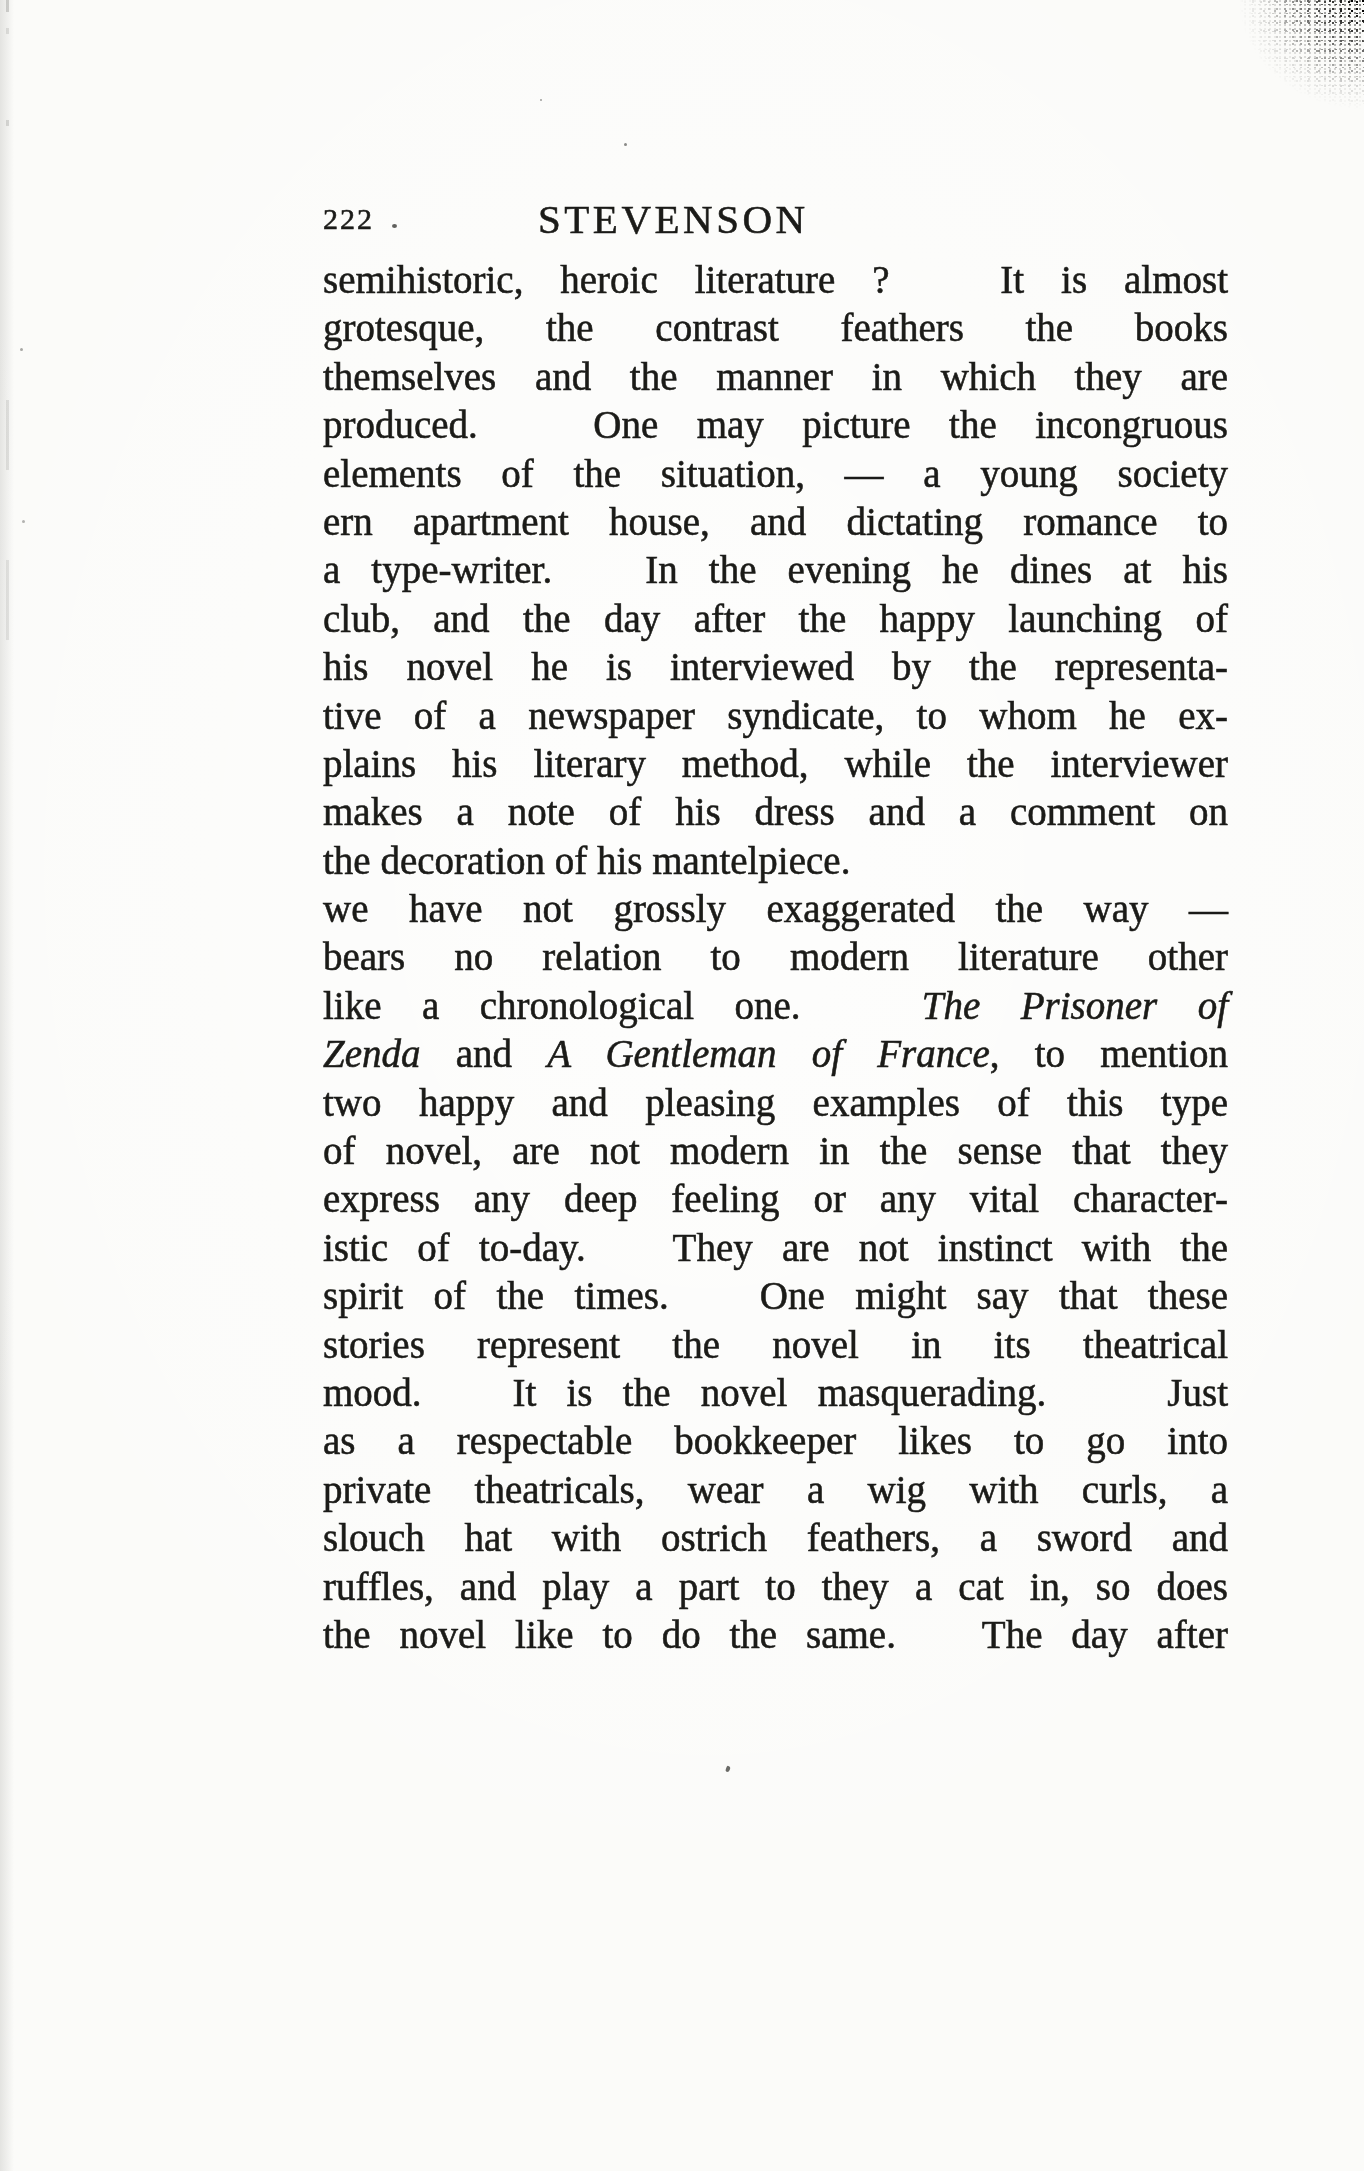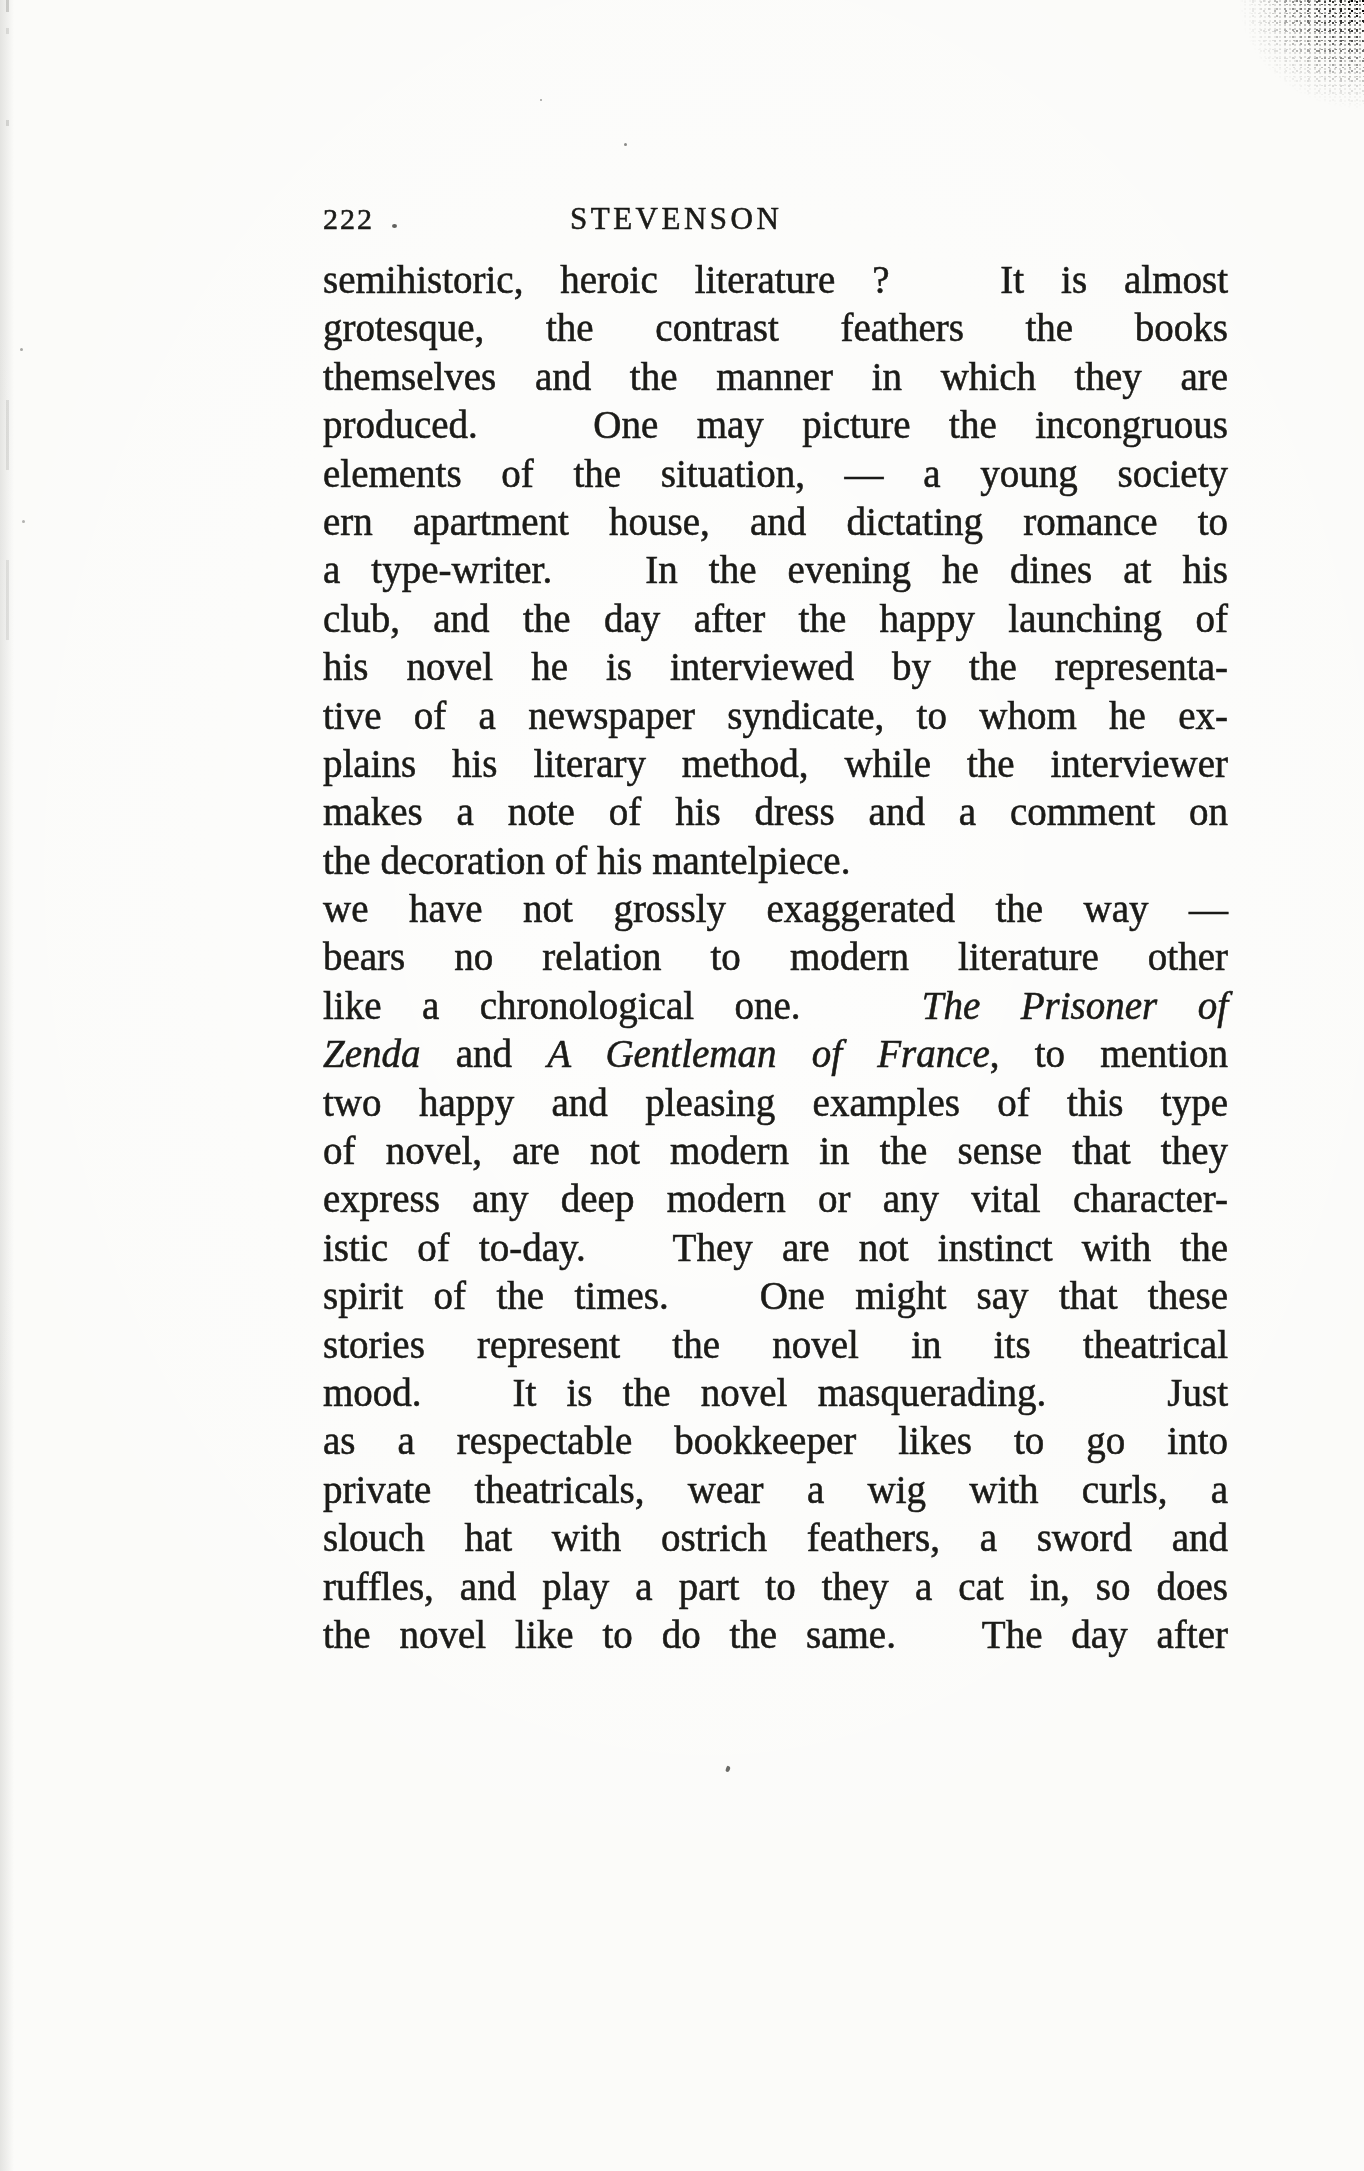--- a/index.html
+++ b/index.html
@@ -53,21 +53,21 @@
   .header-row{
     position:absolute;left:323px;top:202px;width:905px;height:34px;
     line-height:34px;
   }
   .page-number{
     position:absolute;left:0;top:0;
     font-size:30px;letter-spacing:2px;
   }
   .running-header{
     position:absolute;left:215px;top:0;
-    font-size:31px;letter-spacing:3.5px;margin-left:32px;
+    font-size:41px;letter-spacing:3.5px;
   }
 
   .text-block{
     position:absolute;left:323px;top:256px;width:905px;
     font-size:39px;
     filter:blur(0.25px);
   }
   .text-block, .header-row{
     -webkit-text-stroke:0.55px currentColor;
   }
@@ -116,21 +116,21 @@
         <div class="line j"><span>makes a note of his dress and a comment on</span></div>
         <div class="line"><span>the decoration of his mantelpiece.</span></div>
       </div>
       <div>
         <div class="line j"><span>we have not grossly exaggerated the way —</span></div>
         <div class="line j"><span>bears no relation to modern literature other</span></div>
         <div class="line j"><span>like a chronological one.   </span><em>The Prisoner of</em></div>
         <div class="line j"><em>Zenda</em><span> and </span><em>A Gentleman of France</em><span>, to mention</span></div>
         <div class="line j"><span>two happy and pleasing examples of this type</span></div>
         <div class="line j"><span>of novel, are not modern in the sense that they</span></div>
-        <div class="line j"><span>express any deep modern or any vital character-</span></div>
+        <div class="line j"><span>express any deep feeling or any vital character-</span></div>
         <div class="line j"><span>istic of to-day.   They are not instinct with the</span></div>
         <div class="line j"><span>spirit of the times.   One might say that these</span></div>
         <div class="line j"><span>stories represent the novel in its theatrical</span></div>
         <div class="line j"><span>mood.   It is the novel masquerading.    Just</span></div>
         <div class="line j"><span>as a respectable bookkeeper likes to go into</span></div>
         <div class="line j"><span>private theatricals, wear a wig with curls, a</span></div>
         <div class="line j"><span>slouch hat with ostrich feathers, a sword and</span></div>
         <div class="line j"><span>ruffles, and play a part to they a cat in, so does</span></div>
         <div class="line j"><span>the novel like to do the same.   The day after</span></div>
       </div>

